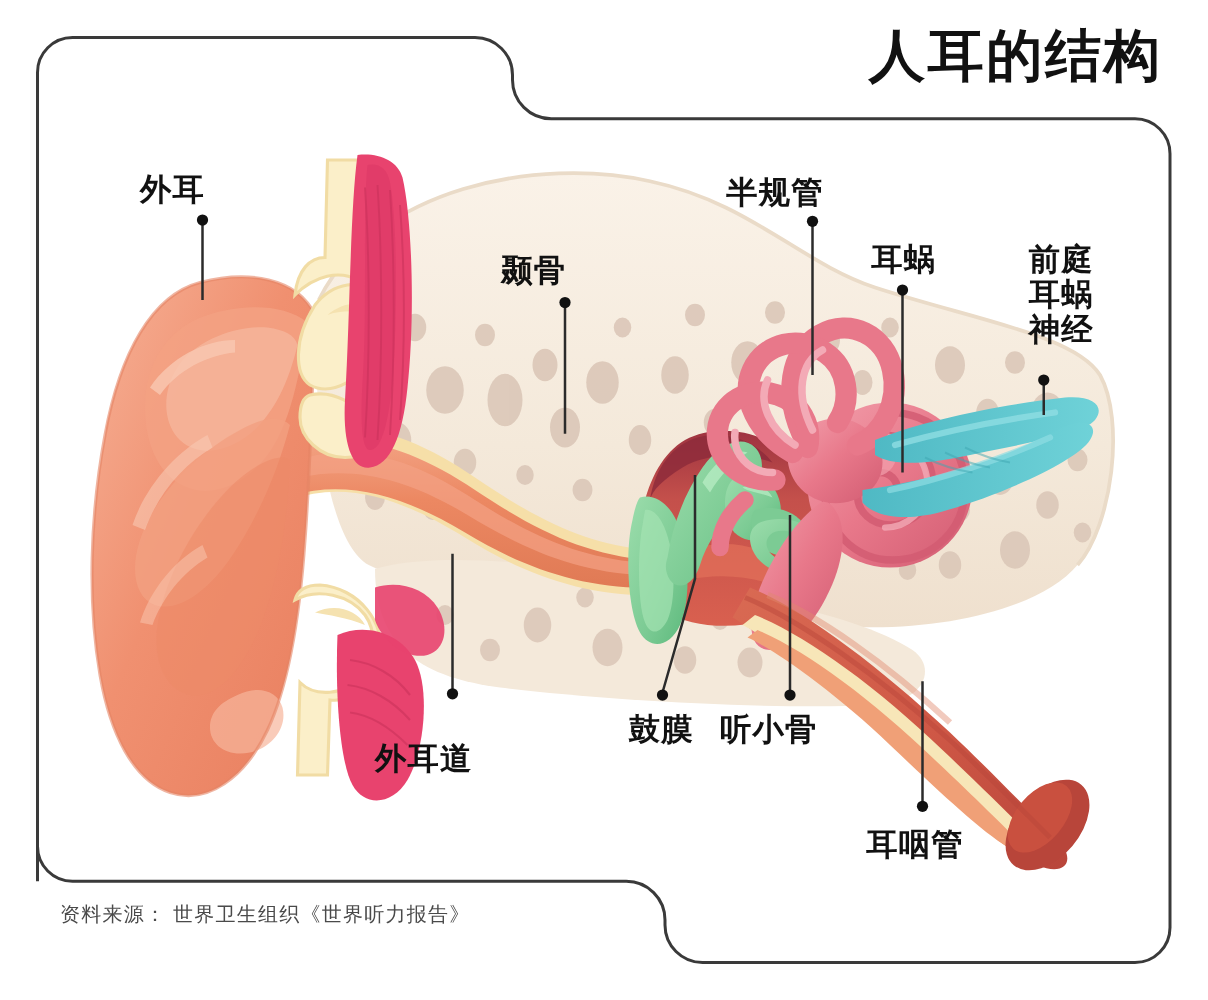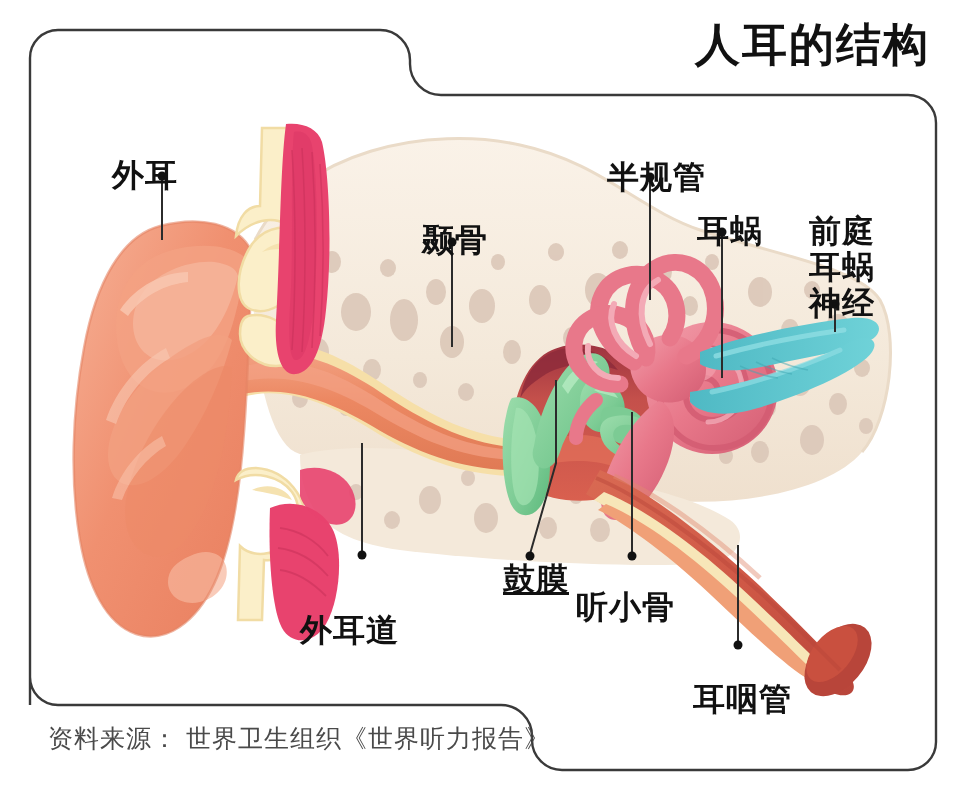--- a/index.html
+++ b/index.html
@@ -22,36 +22,35 @@
     letter-spacing:2px;
     color:#111111;
     white-space:nowrap;
     line-height:1;
   }
 
   
   #footer{
     position:absolute;
     left:48px; top:722px;
-    font-size:25px;
+    font-size:16px;
     color:#4a4a4a;
     white-space:nowrap;
     letter-spacing:1px;
   }
 
   
   .lbl{
     position:absolute;
-    font-size:32px;
+    font-size:25px;
     font-weight:bold;
     color:#111111;
     white-space:nowrap;
     line-height:1.12;
     letter-spacing:1px;
-    margin-top:20px;
   }
   .lbl.multi{white-space:normal;text-align:right;}
 </style>
 </head>
 <body>
 
 <div id="stage">
 
   <svg class="layer" viewBox="0 0 966 800" width="966" height="800">
     <defs>
@@ -403,35 +402,35 @@
              L936,742 A28,28 0 0 1 908,770
              L562,770 A30,30 0 0 1 532,740
              L532,736 A31,31 0 0 0 501,705
              L58,705 A28,28 0 0 1 30,677 Z" fill="none" stroke="#3a3a3a" stroke-width="2.4"></path>
   </svg>
 
   <div id="title">人耳的结构</div>
 
   <div class="lbl" style="left:112px;top:138px;">外耳</div>
 
-  <div class="lbl" style="left:422px;top:203px;">颞骨</div>
-
-  <div class="lbl" style="left:607px;top:140px;">半规管</div>
+  <div class="lbl" style="left:401px;top:203px;">颞骨</div>
+
+  <div class="lbl" style="left:581px;top:140px;">半规管</div>
 
   <div class="lbl" style="left:697px;top:194px;">耳蜗</div>
 
   <div class="lbl multi" style="left:803px;top:194px;width:72px;">
     <div>前庭</div>
     <div>耳蜗</div>
     <div>神经</div>
   </div>
 
   <div class="lbl" style="left:300px;top:593px;">外耳道</div>
 
-  <div class="lbl" style="left:503px;top:542px;text-decoration:underline;">鼓膜</div>
+  <div class="lbl" style="left:503px;top:570px;">鼓膜</div>
 
   <div class="lbl" style="left:576px;top:570px;">听小骨</div>
 
   <div class="lbl" style="left:693px;top:662px;">耳咽管</div>
 
   <div id="footer">资料来源： 世界卫生组织《世界听力报告》</div>
 
 </div>
 
 </body></html>

